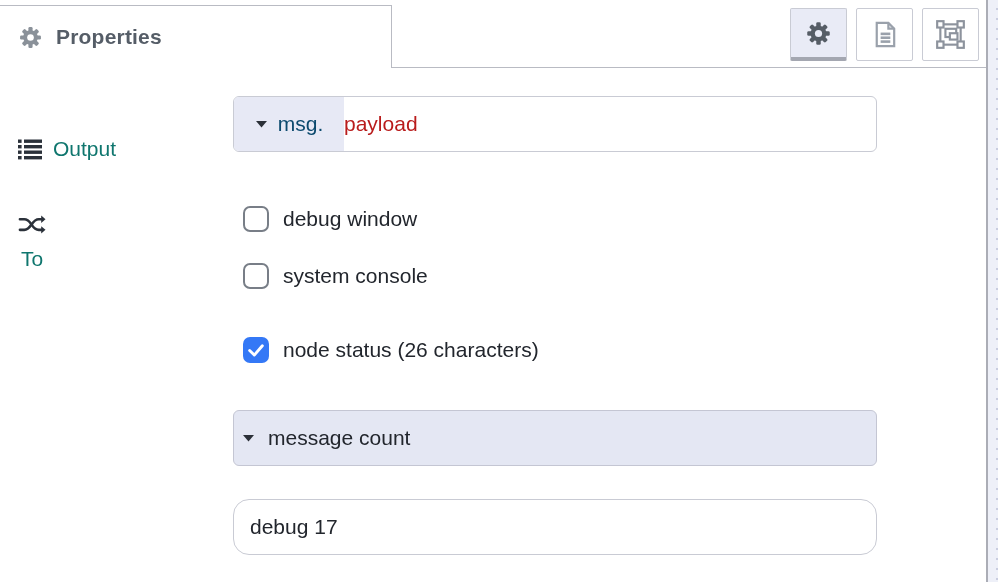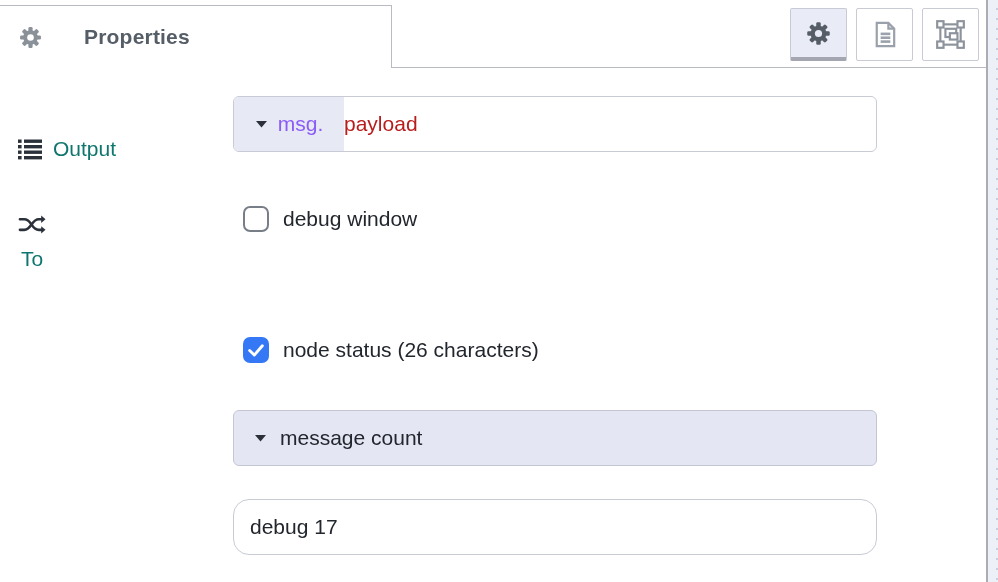--- a/index.html
+++ b/index.html
@@ -5,21 +5,21 @@
   * { margin:0; padding:0; box-sizing:border-box; }
   body { background:#fff; font-family:"Liberation Sans", sans-serif; }
   .panel { position:relative; width:998px; height:582px; background:#ffffff; overflow:hidden; }
 
   
   .tab {
     position:absolute; left:0; top:5px; width:392px; height:63px; background:#fff;
     border-top:1px solid #b9bbc3; border-right:1px solid #b9bbc3;
     display:flex; align-items:center; gap:13px; padding-left:18px; z-index:2; cursor:pointer;
   }
-  .tab-title { font-size:21px; font-weight:bold; color:#555d67; letter-spacing:.2px;margin-left:28px; }
+  .tab-title { font-size:21px; font-weight:bold; color:#555d67; letter-spacing:.2px; }
   .tabbar-line { position:absolute; top:67px; left:392px; width:594px; height:1px; background:#b9bbc3; }
 
   .toolbar-btn {
     position:absolute; top:8px; width:57px; height:53px; background:#fff;
     border:1px solid #c9cbd4; border-radius:2px;
     display:flex; align-items:center; justify-content:center; cursor:pointer;
   }
   .toolbar-btn.active { background:#e9ebf6; border-bottom:4px solid #a4a7b1; }
   #btn-settings { left:790px; }
   #btn-description { left:856px; }
@@ -40,21 +40,21 @@
   #label-output { top:110px; }
   #label-to { top:189px;flex-direction:column; }
   #label-name { top:513px; }
 
   .typed-input {
     position:absolute; left:233px; top:96px; width:644px; height:56px;
     border:1px solid #c9cbd4; border-radius:6px; background:#fff; display:flex; overflow:hidden;
   }
   .typed-btn {
     width:110px; flex:0 0 110px; background:#e7e9f5; display:flex; align-items:center;
-    justify-content:center; gap:10px; font-size:21px; color:#8b5cf6; cursor:pointer;
+    justify-content:center; gap:10px; font-size:21px; color:#0c4a6e; cursor:pointer;
   }
   .typed-value { flex:1; }
   .typed-value input {
     width:100%; height:100%; border:none; outline:none; font-size:21px; color:#b91c1c;
     font-family:inherit; background:transparent;
   }
 
   .check-row { position:absolute; left:243px; height:26px; display:flex; align-items:center; gap:14px; cursor:pointer; }
   #check-row-0 { top:206px; }
   #check-row-1 { top:263px; }
@@ -64,21 +64,21 @@
     display:flex; align-items:center; justify-content:center; flex:0 0 26px;
   }
   .checkbox svg { display:none; }
   .checkbox[data-checked="true"] { border:none; background:#3478f6; }
   .checkbox[data-checked="true"] svg { display:block; }
   .check-label { font-size:21px; color:#22262d; }
 
   .select-btn {
     position:absolute; left:233px; top:410px; width:644px; height:56px;
     background:#e4e7f3; border:1px solid #c4c6d3; border-radius:6px;
-    display:flex; align-items:center; gap:13px; padding-left:20px;
+    display:flex; align-items:center; gap:13px; padding-left:8px;
     font-size:21px; color:#22262d; cursor:pointer;
   }
 
   .text-input {
     position:absolute; left:233px; top:499px; width:644px; height:56px;
     border:1px solid #c9cbd4; border-radius:16px; font-size:21px; color:#22262d;
     padding:0 16px; outline:none; font-family:inherit; background:#fff;
   }
 
   .icon { display:flex; align-items:center; justify-content:center; }
@@ -185,20 +185,26 @@
     <span>To</span>
   </div>
 
   <div class="check-row" id="check-row-0">
     <span class="checkbox" data-checked="false">
       
     </span>
     <span class="check-label">debug window</span>
   </div>
 
+  <div class="check-row" id="check-row-1">
+    <span class="checkbox" data-checked="false">
+      
+    </span>
+    <span class="check-label">system console</span>
+  </div>
 
   <div class="check-row" id="check-row-2">
     <span class="checkbox" data-checked="true">
       <svg viewBox="0 0 26 26" width="22" height="22" fill="none" stroke="#ffffff" stroke-width="3.4" stroke-linecap="round" stroke-linejoin="round">
           <polyline points="5.5,13.5 11,19 20.5,8"></polyline>
         </svg>
     </span>
     <span class="check-label">node status (26 characters)</span>
   </div>
 

